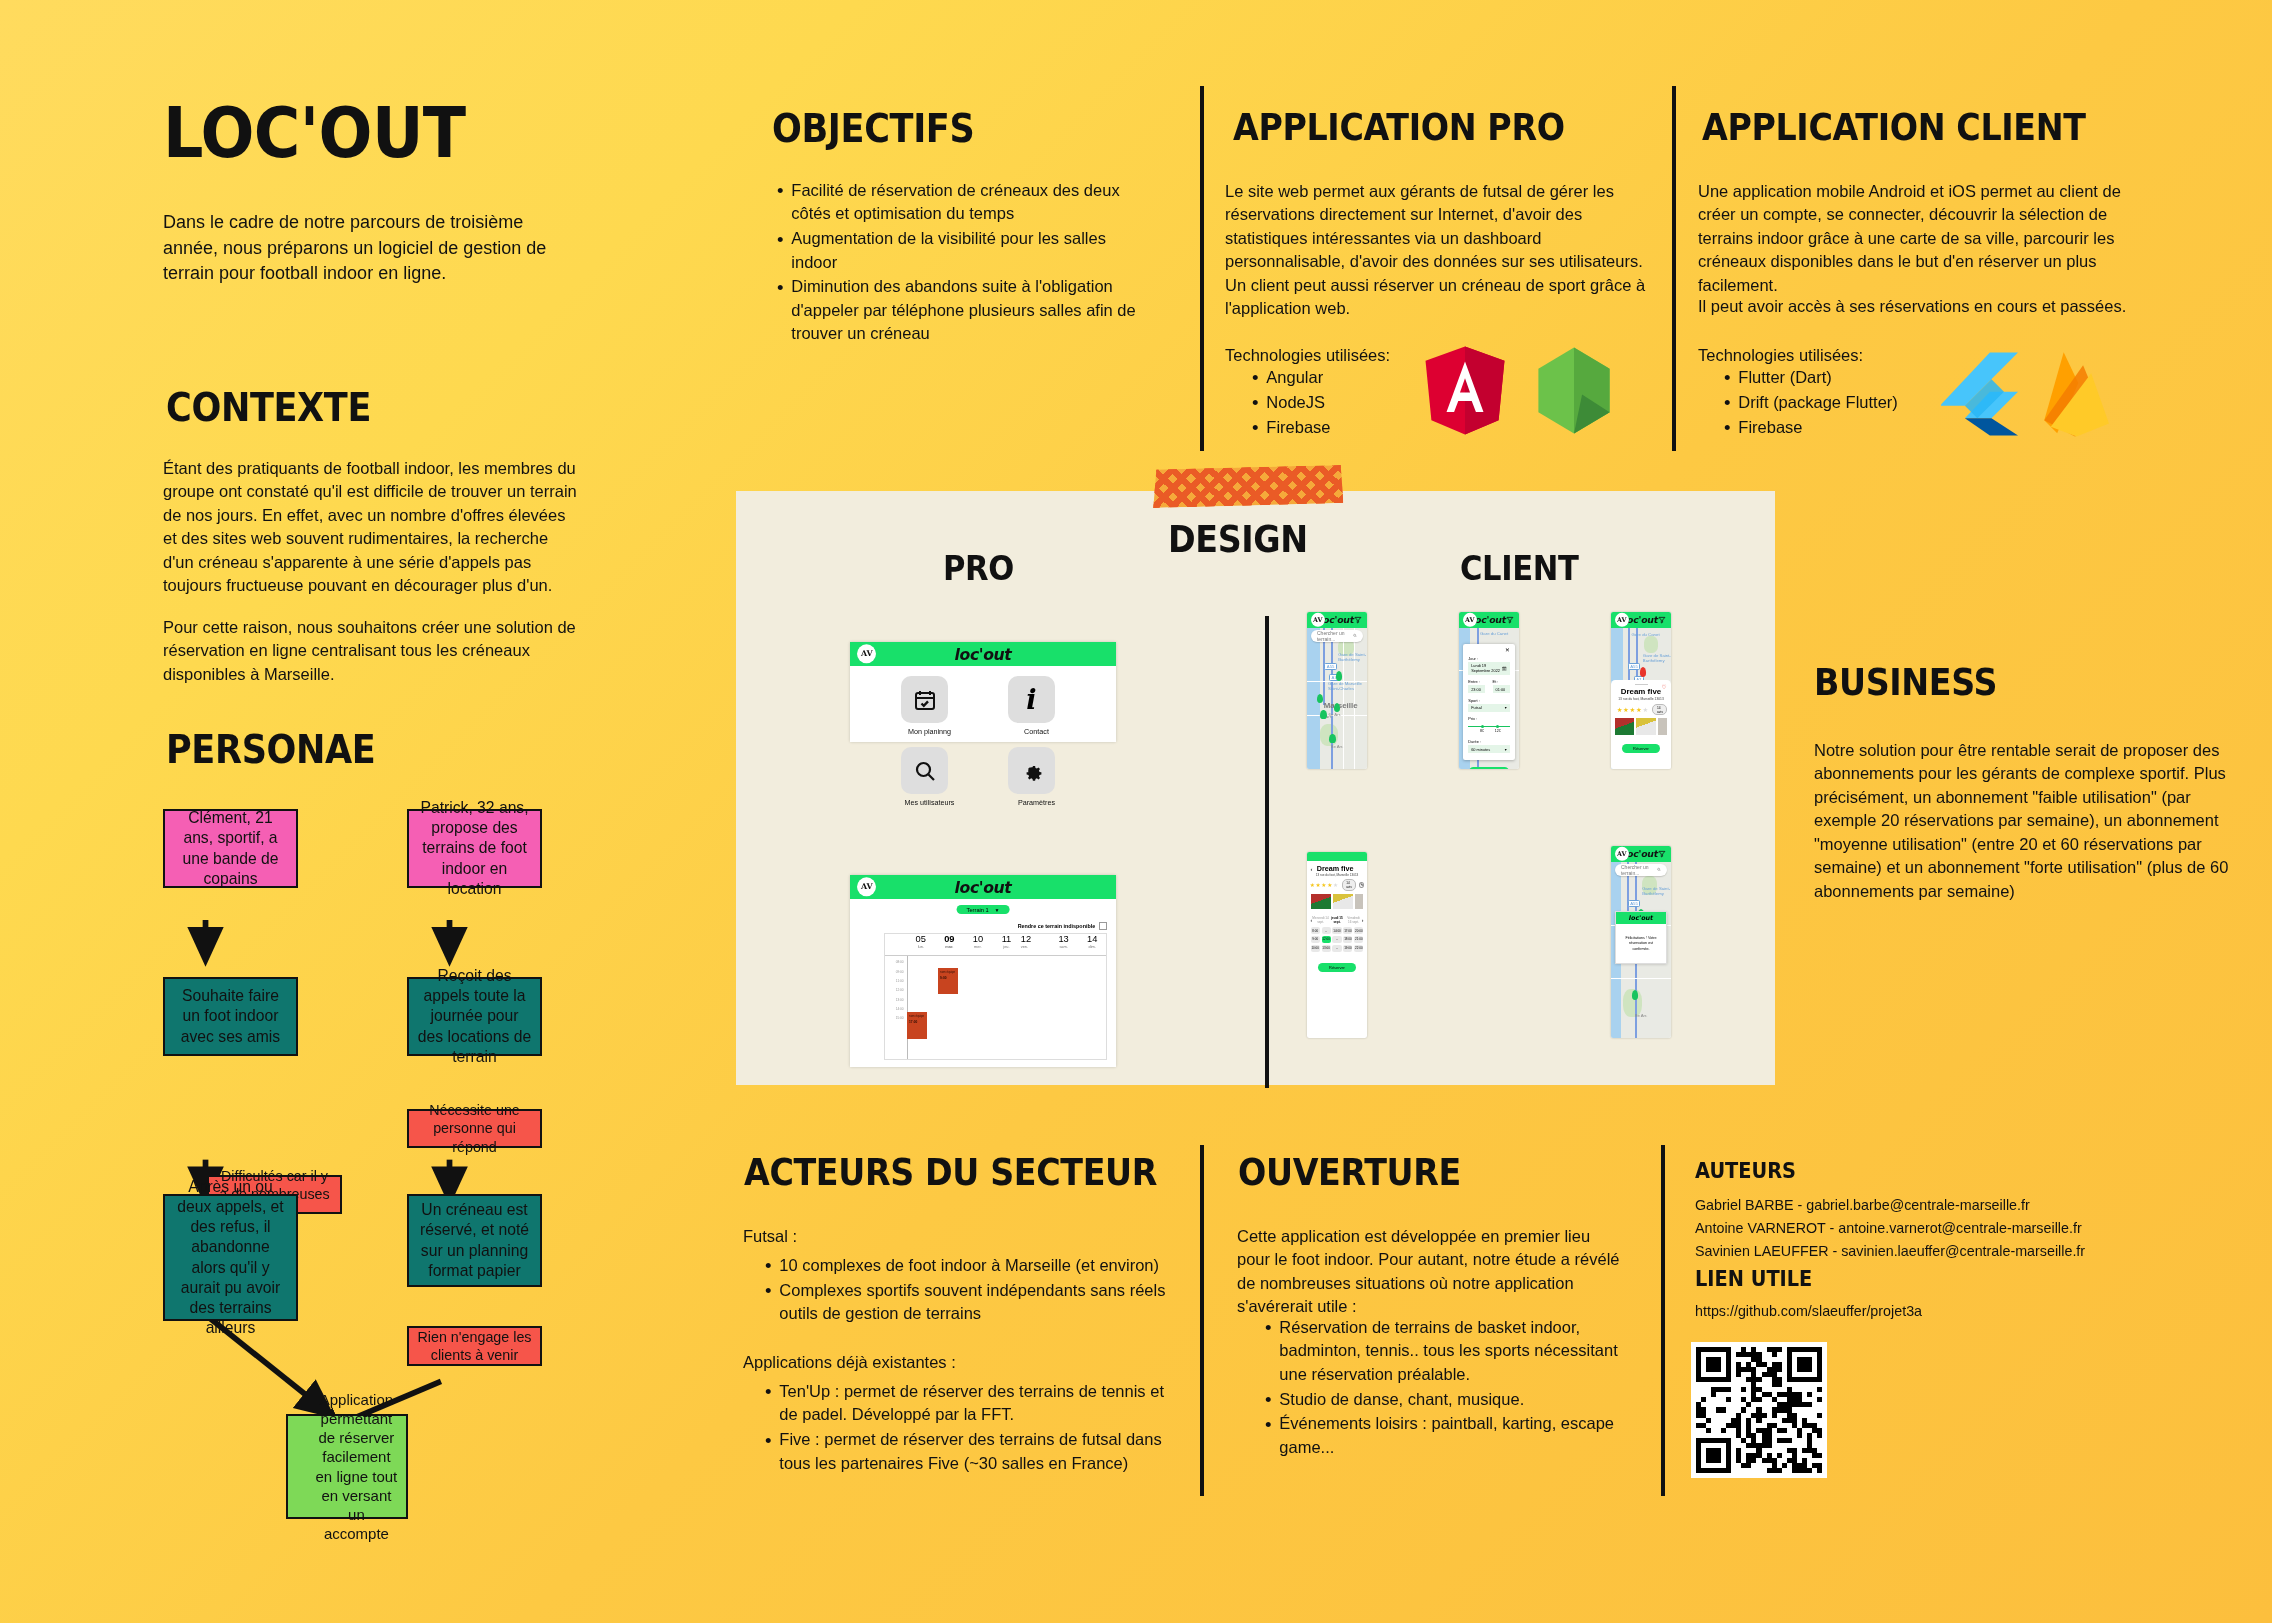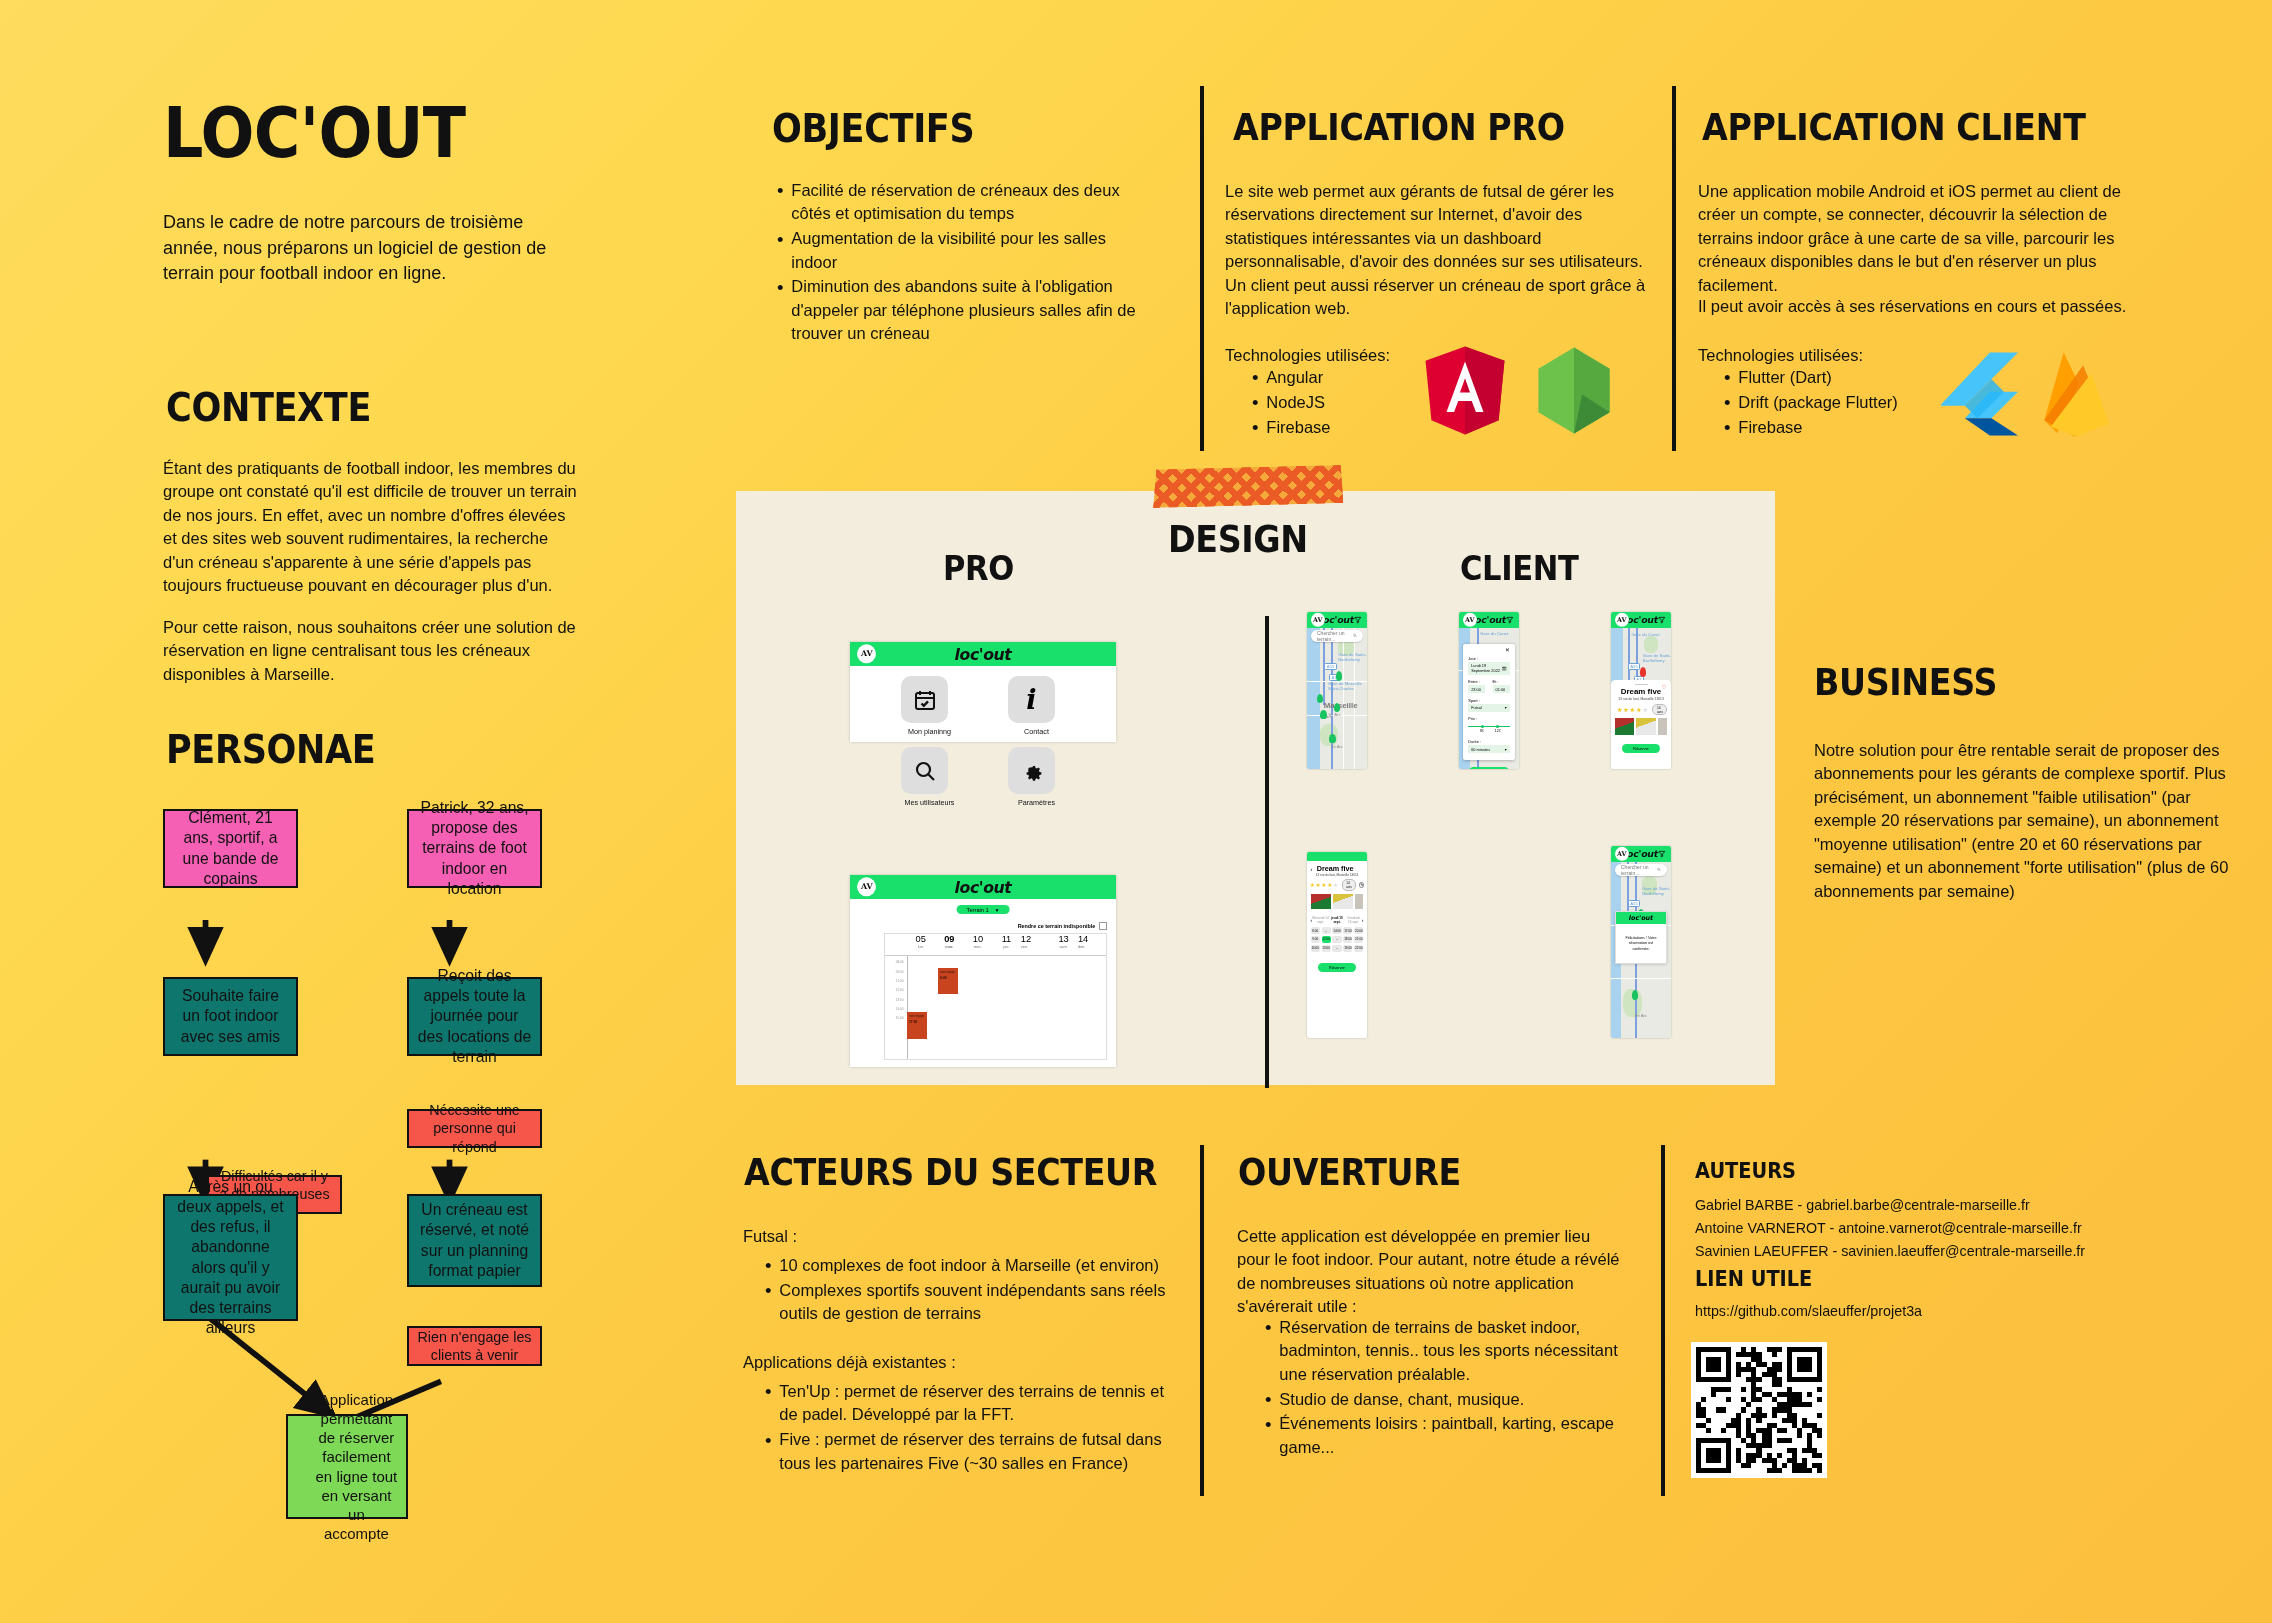--- a/index.html
+++ b/index.html
@@ -275,21 +275,21 @@
             <div style="font-size:3.9px;color:#777;">jeu.</div>
           </div>
           <div style="flex:1;">
             <div style="font-size:9.3px;">12</div>
             <div style="font-size:3.9px;color:#777;">ven.</div>
           </div>
           <div style="flex:1;text-align:center;">
             <div style="font-size:9.3px;">13</div>
             <div style="font-size:3.9px;color:#777;">sam.</div>
           </div>
-          <div style="flex:1;text-align:left;">
+          <div style="flex:1;text-align:center;">
             <div style="font-size:9.3px;">14</div>
             <div style="font-size:3.9px;color:#777;">dim.</div>
           </div>
         </div>
         <div style="position:relative;height:calc(100% - 21.5px);">
           <div style="position:absolute;left:0;top:0;width:21.5px;height:100%;padding-top:2.9px;">
             <div style="font-size:3.2px;color:#999;text-align:right;padding-right:2.9px;line-height:9.3px;">08:00</div>
             <div style="font-size:3.2px;color:#999;text-align:right;padding-right:2.9px;line-height:9.3px;">09:00</div>
             <div style="font-size:3.2px;color:#999;text-align:right;padding-right:2.9px;line-height:9.3px;">11:00</div>
             <div style="font-size:3.2px;color:#999;text-align:right;padding-right:2.9px;line-height:9.3px;">12:00</div>

